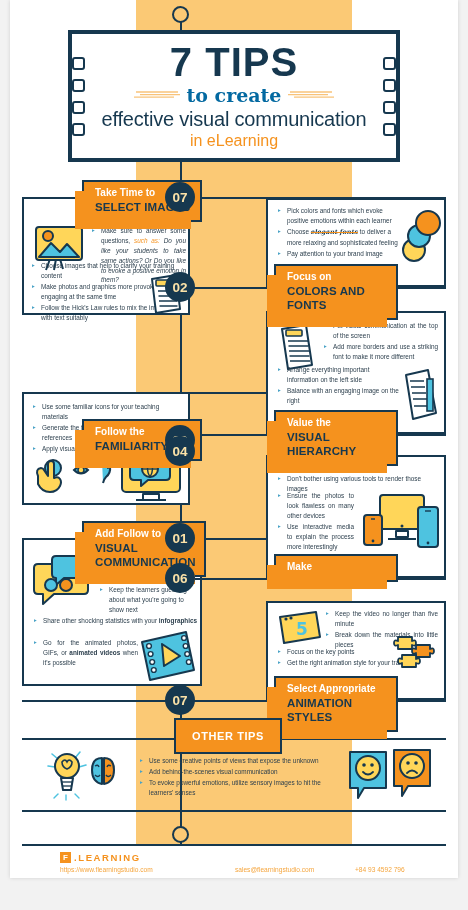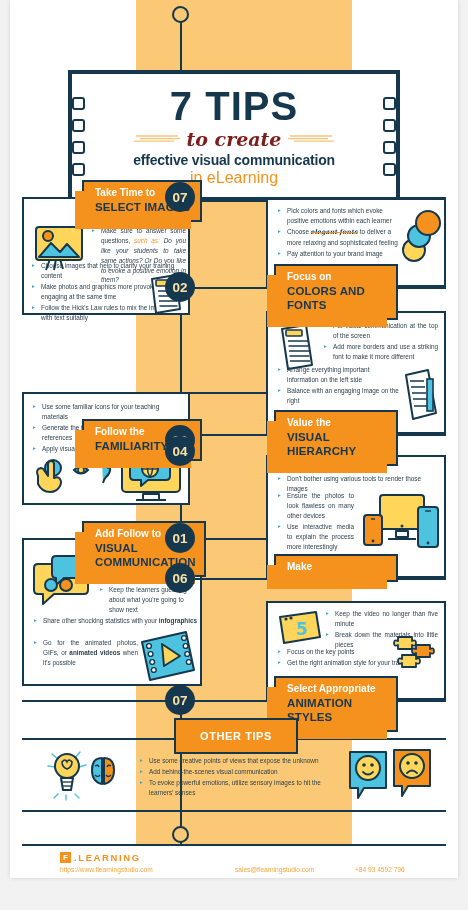--- a/index.html
+++ b/index.html
@@ -30,42 +30,42 @@
     position: absolute; left: 162px; top: 6px;
     width: 17px; height: 17px; border: 2px solid #16384f;
     border-radius: 50%; background: #fbc975;
   }
   .spine-cap.bottom { top: 826px; }
 
   
   .header-card {
     position: absolute; left: 58px; top: 30px; width: 332px; height: 132px;
     background: #ffffff; border: 4px solid #16384f;
-    display: flex; align-items: center; justify-content: center; margin-top: 40px;
+    display: flex; align-items: center; justify-content: center;
   }
   .hdr-holes { display: flex; flex-direction: column; gap: 9px; }
   .hole {
     width: 13px; height: 13px; border: 2.5px solid #16384f; border-radius: 3px;
   }
   .hdr-mid { flex: 1; text-align: center; padding: 0 4px; }
   .h-title {
     font-size: 40px; font-weight: bold; color: #16384f;
     letter-spacing: 1px; line-height: 1.0; margin-bottom: 2px;
   }
   .h-script-row {
     display: flex; align-items: center; justify-content: center; gap: 5px;
     margin: 1px 0 2px;
   }
   .squig { width: 48px; height: 10px; }
   .h-script {
-    font-family: "DejaVu Serif", serif; font-style: italic; font-weight: bold;
-    font-size: 19px; color: #7f1d1d;
+    font-family: "DejaVu Serif", serif; font-weight: bold;
+    font-size: 19px; color: #0369a1;
   }
   .h-sub {
-    font-size: 14px; font-weight: bold; color: #16384f; letter-spacing: -0.2px;
+    font-size: 20px; font-weight: normal; color: #16384f; letter-spacing: -0.2px;
   }
   .h-sub2 { font-size: 16px; color: #f5921e; margin-top: 1px; }
 
   
   .hline {
     position: absolute; height: 2px; background: #16384f; left: 12px; right: 12px;
   }
   .node {
     position: absolute; width: 30px; height: 30px; border-radius: 50%;
     background: #16384f; color: #fbe2a8;
@@ -397,21 +397,21 @@
       <li>Get the right animation style for your training</li>
     </ul>
     <svg style="position:absolute;left:124px;top:28px;" width="46" height="40" viewBox="0 0 46 40">
       <path d="M6 6 h14 v4 q4 -2 4 2 q0 4 -4 2 v4 h-14 v-4 q-4 2 -4 -2 q0 -4 4 -2 Z" fill="#ffd659" stroke="#16384f" stroke-width="1.8" stroke-linejoin="round"></path>
       <path d="M24 14 h14 v4 q4 -2 4 2 q0 4 -4 2 v4 h-14 v-4 q-4 2 -4 -2 q0 -4 4 -2 Z" fill="#f5921e" stroke="#16384f" stroke-width="1.8" stroke-linejoin="round"></path>
       <path d="M10 24 h14 v4 q4 -2 4 2 q0 4 -4 2 v4 h-14 v-4 q-4 2 -4 -2 q0 -4 4 -2 Z" fill="#ffd659" stroke="#16384f" stroke-width="1.8" stroke-linejoin="round"></path>
     </svg>
   </div>
 
   <div class="hline" style="top:738px;"></div>
-  <div class="other-bar" style="left:164px;top:718px;width:124px;height:36px;">OTHER TIPS</div>
+  <div class="other-bar" style="left:164px;top:718px;width:108px;height:36px;">OTHER TIPS</div>
   <div class="hline" style="top:810px;"></div>
   <svg style="position:absolute;left:34px;top:748px;" width="88" height="56" viewBox="0 0 88 56">
     <g stroke="#4ec3e0" stroke-width="1.6" fill="none" stroke-linecap="round">
       <path d="M8 6 L14 11"></path>
         <path d="M4 18 L11 19"></path>
         <path d="M36 4 L31 10"></path>
         <path d="M42 17 L35 19"></path>
     </g>
     <circle cx="23" cy="18" r="12" fill="#ffd659" stroke="#16384f" stroke-width="2"></circle>
     <path d="M18 14 q3 -4 5 0 q2 -4 5 0 q0 5 -5 7 q-5 -2 -5 -7 Z" fill="none" stroke="#16384f" stroke-width="1.6"></path>

